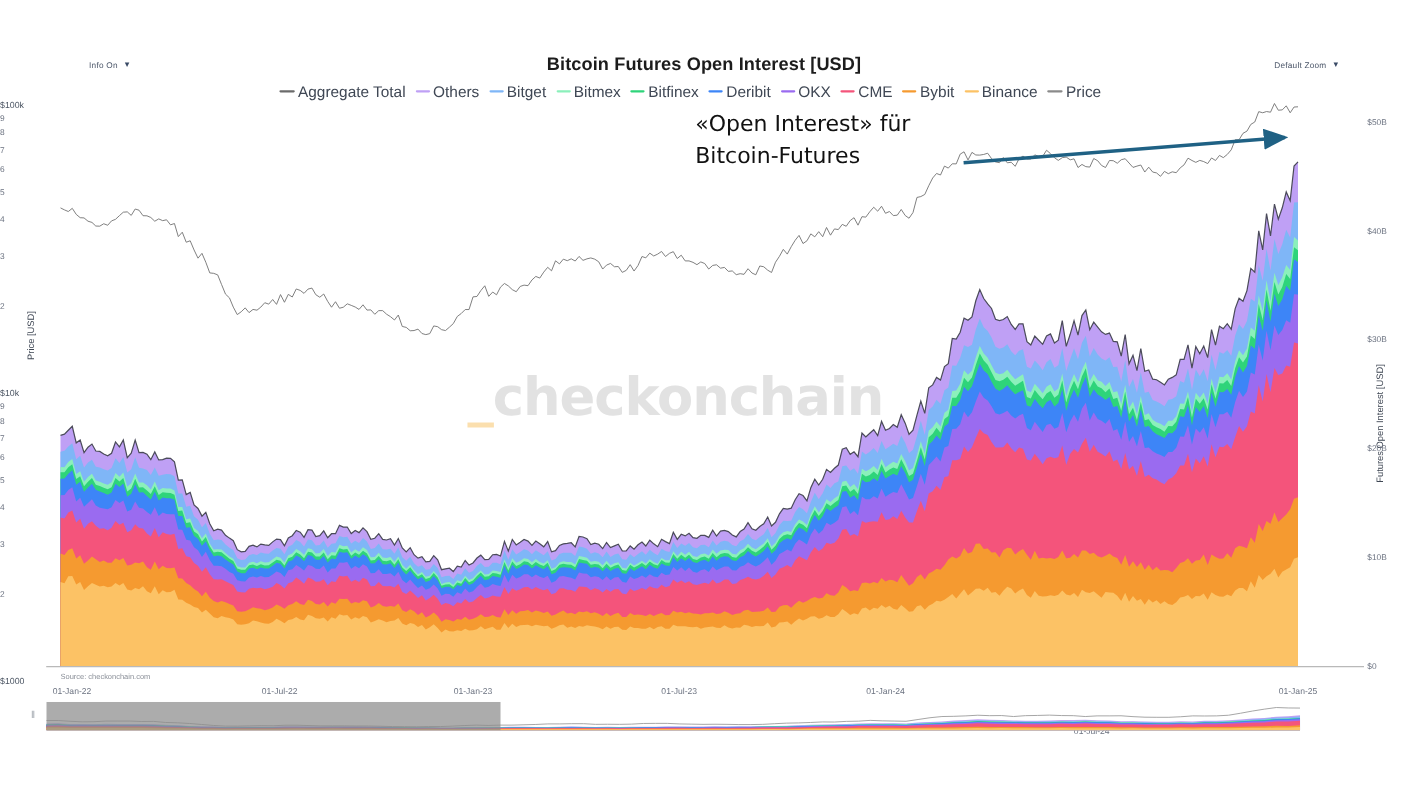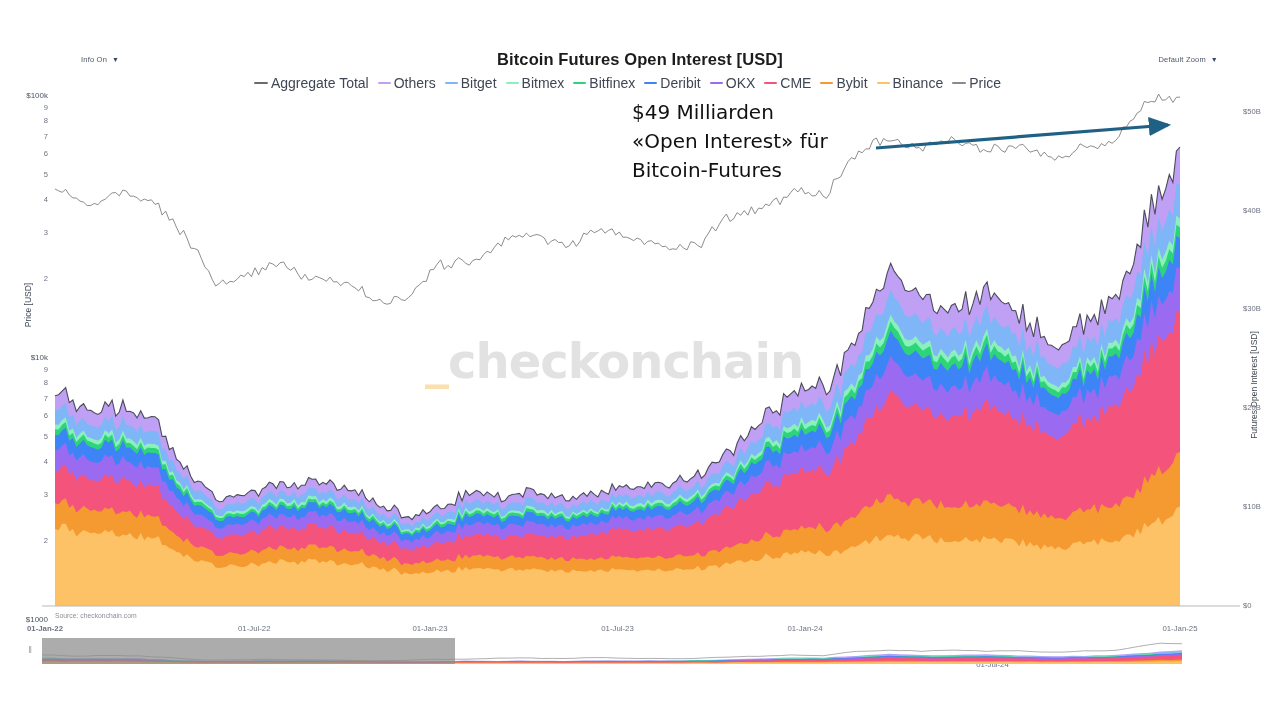--- a/index.html
+++ b/index.html
@@ -40,21 +40,21 @@
   }
   #y-right-title{
     position:absolute;right:-64px;top:380px;width:180px;
     transform:rotate(-90deg);transform-origin:center;
     font-size:8.5px;color:#3f4754;text-align:center;
   }
 
   
   .tick{position:absolute;font-size:7.6px;color:#6b7280;white-space:nowrap;}
   .tick.major{font-size:8px;color:#4b5563;}
-  .tick.left{text-align:right;}
+  .tick.left{}
   .tick.right{text-align:left;}
   .tick.xax{font-size:7.8px;color:#6b7280;}
 
   
   #annotation{
     position:absolute;left:632px;top:98px;
     font-size:20px;line-height:1.44;color:#111;
     font-family:"DejaVu Sans","Liberation Sans",sans-serif;
     white-space:nowrap;
   }
@@ -196,31 +196,30 @@
     </div>
   <div id="ticks-right">
       <div class="tick right" style="left: 1243px; top: 106.769px;">$50B</div>
       <div class="tick right" style="left: 1243px; top: 205.615px;">$40B</div>
       <div class="tick right" style="left: 1243px; top: 304.462px;">$30B</div>
       <div class="tick right" style="left: 1243px; top: 403.308px;">$20B</div>
       <div class="tick right" style="left: 1243px; top: 502.154px;">$10B</div>
       <div class="tick right" style="left: 1243px; top: 601px;">$0</div>
     </div>
   <div id="ticks-x">
-      <div class="tick xax" style="left: 27px; width: 56px; text-align: left; top: 624px; font-weight: bold;">01-Jan-22</div>
+      <div class="tick xax" style="left: 27px; width: 56px; text-align: right; top: 624px;">01-Jan-22</div>
       <div class="tick xax" style="left: 214.5px; width: 56px; text-align: right; top: 624px;">01-Jul-22</div>
       <div class="tick xax" style="left: 402px; width: 56px; text-align: center; top: 624px;">01-Jan-23</div>
       <div class="tick xax" style="left: 589.5px; width: 56px; text-align: center; top: 624px;">01-Jul-23</div>
       <div class="tick xax" style="left: 777px; width: 56px; text-align: center; top: 624px;">01-Jan-24</div>
       <div class="tick xax" style="left: 964.5px; width: 56px; text-align: center; top: 624px; margin-top: 36px;">01-Jul-24</div>
       <div class="tick xax" style="left: 1152px; width: 56px; text-align: center; top: 624px;">01-Jan-25</div>
     </div>
 
   <div id="annotation">
-    <div>$49 Milliarden</div>
     <div>«Open Interest» für</div>
     <div>Bitcoin-Futures</div>
   </div>
 
   <div id="watermark"><span class="u">_</span><span>checkonchain</span></div>
 
   <div id="source-note">Source: checkonchain.com</div>
 
   <div id="range-bar">
     <svg width="1140" height="26">

